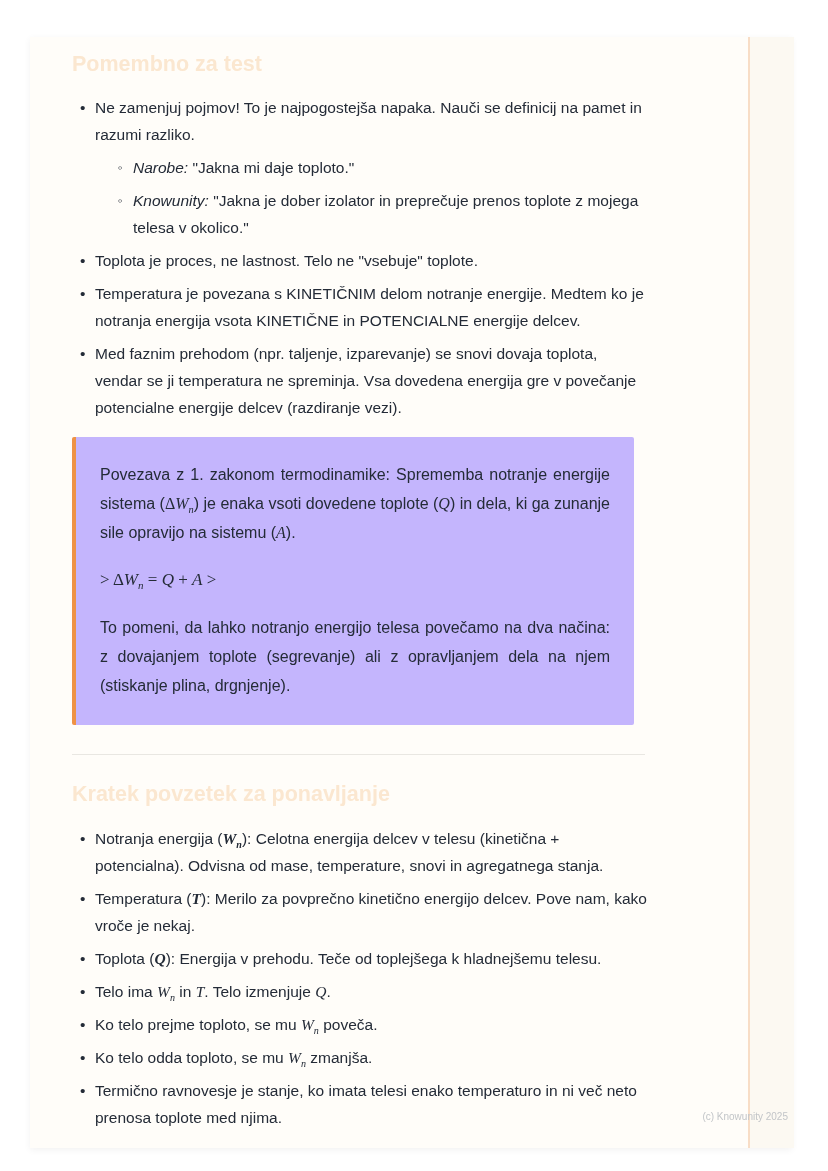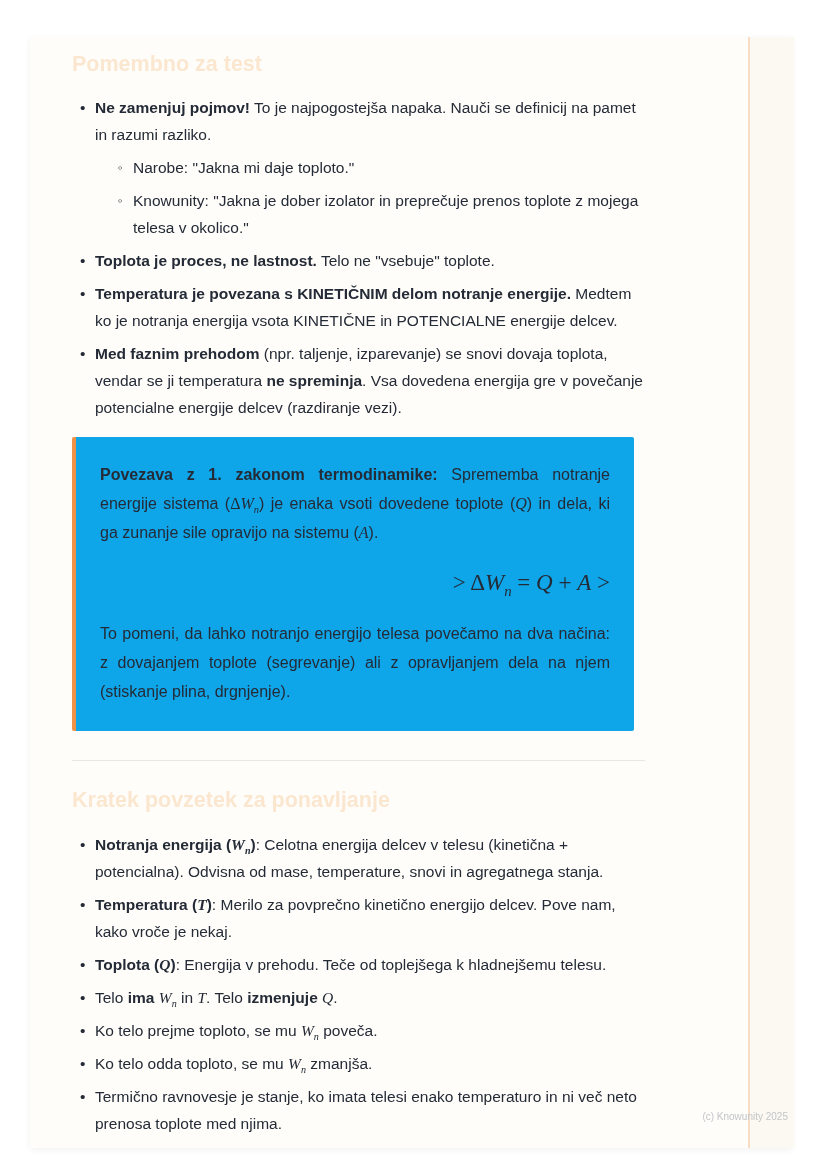--- a/index.html
+++ b/index.html
@@ -46,44 +46,44 @@
     display:flex;
     font-size:15.5px;
     line-height:27px;
     margin-bottom:6px;
   }
   .bullet-item.level-1{padding-left:8px;}
   .bullet-item.level-2{padding-left:46px;margin-top:2px;}
   .marker{flex:0 0 15px;}
   .level-2 .marker{font-size:13px;}
   .bullet-text{flex:1 1 auto;}
-  .seg-b{font-weight:700;}
-  .seg-i{}
+  .seg-b{font-weight:400;}
+  .seg-i{font-style:italic;}
   .seg-m{font-family:"Liberation Serif",serif;font-style:italic;}
   .seg-mb{font-family:"Liberation Serif",serif;font-style:italic;font-weight:700;}
   .seg-mu{font-family:"Liberation Serif",serif;}
   sub{font-size:0.65em;font-family:"Liberation Serif",serif;font-style:italic;line-height:0;}
   .callout{
     box-sizing:border-box;
     width:562px;
     margin-top:16px;
-    background:#0ea5e9;
+    background:#c4b5fd;
     border-left:4px solid #ef9245;
     border-radius:2px;
     padding:23px 24px 25px 24px;
   }
   .callout p{
     margin:0;
     font-size:16px;
     line-height:29px;
     text-align:justify;
   }
   .formula{
-    text-align:right;
-    font-size:23px;
+    text-align:left;
+    font-size:17px;
     font-family:"Liberation Serif",serif;
     margin:23px 0;
   }
   .section-divider{
     width:573px;height:1px;
     background:#e9e7e2;
     margin-top:29px;
   }
   .watermark{
     position:absolute;

